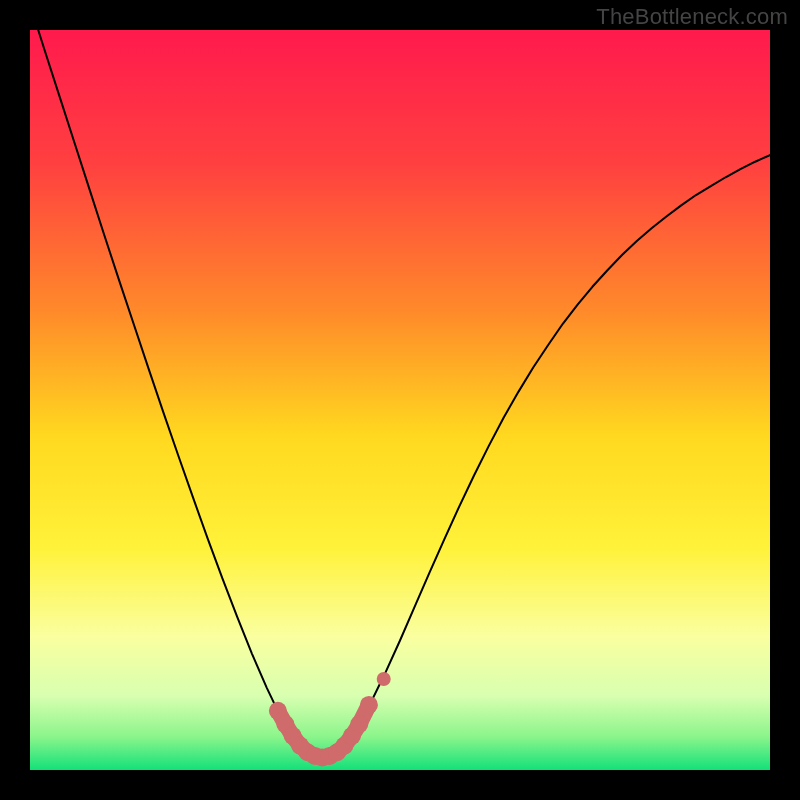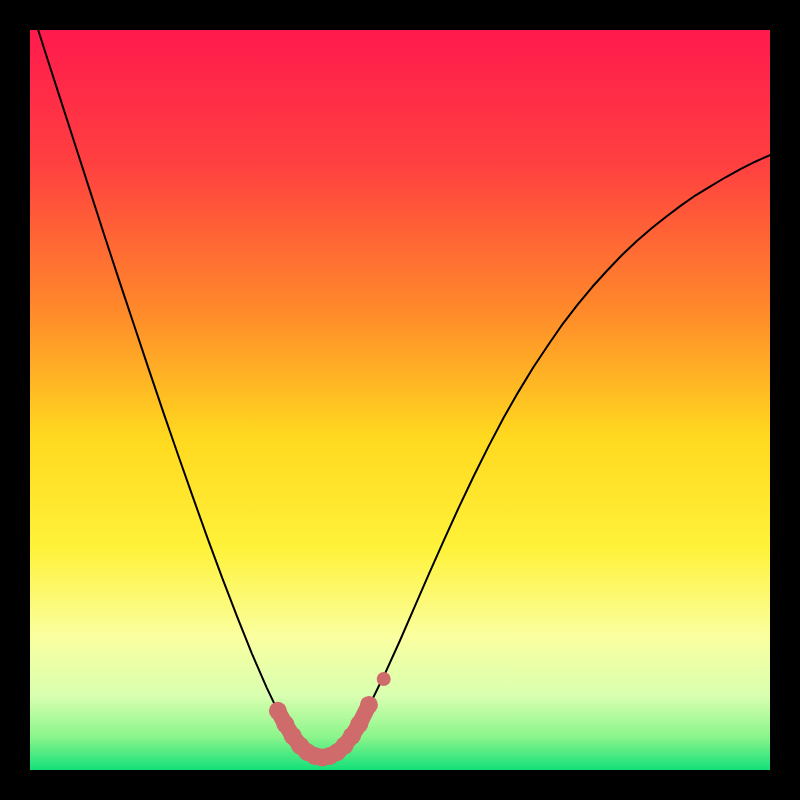--- a/index.html
+++ b/index.html
@@ -36,20 +36,21 @@
     font-weight: 500;
     letter-spacing: 0.2px;
     user-select: none;
   }
   svg { display: block; }
 </style>
 </head>
 <body>
 
 <div class="frame">
+  <div class="watermark">TheBottleneck.com</div>
   <div class="plot">
     <svg id="chart-svg" width="740" height="740" viewBox="0 0 740 740" preserveAspectRatio="none">
       <defs>
         <linearGradient id="bg-grad" x1="0" y1="0" x2="0" y2="1">
             <stop offset="0%" stop-color="#ff1a4d"></stop>
             <stop offset="18%" stop-color="#ff4040"></stop>
             <stop offset="38%" stop-color="#ff8a2a"></stop>
             <stop offset="55.00000000000001%" stop-color="#ffd91f"></stop>
             <stop offset="70%" stop-color="#fff23a"></stop>
             <stop offset="82%" stop-color="#faffa0"></stop>

